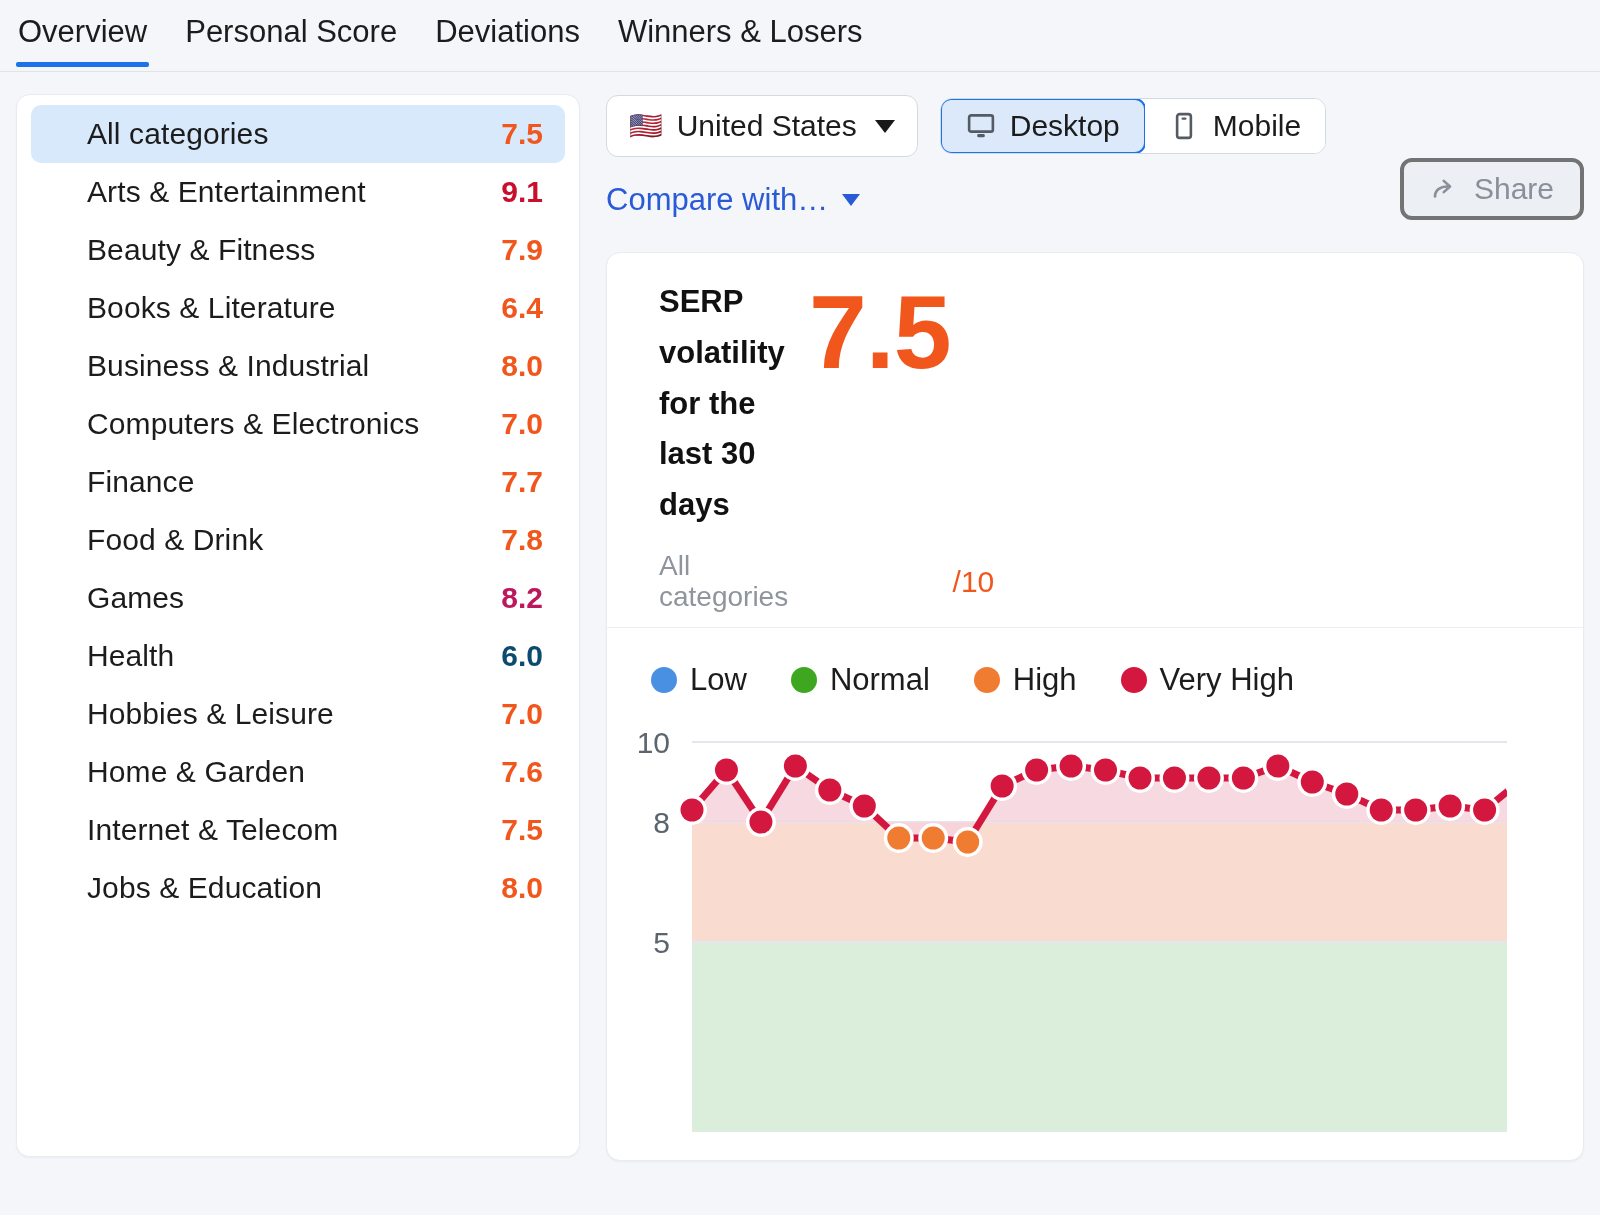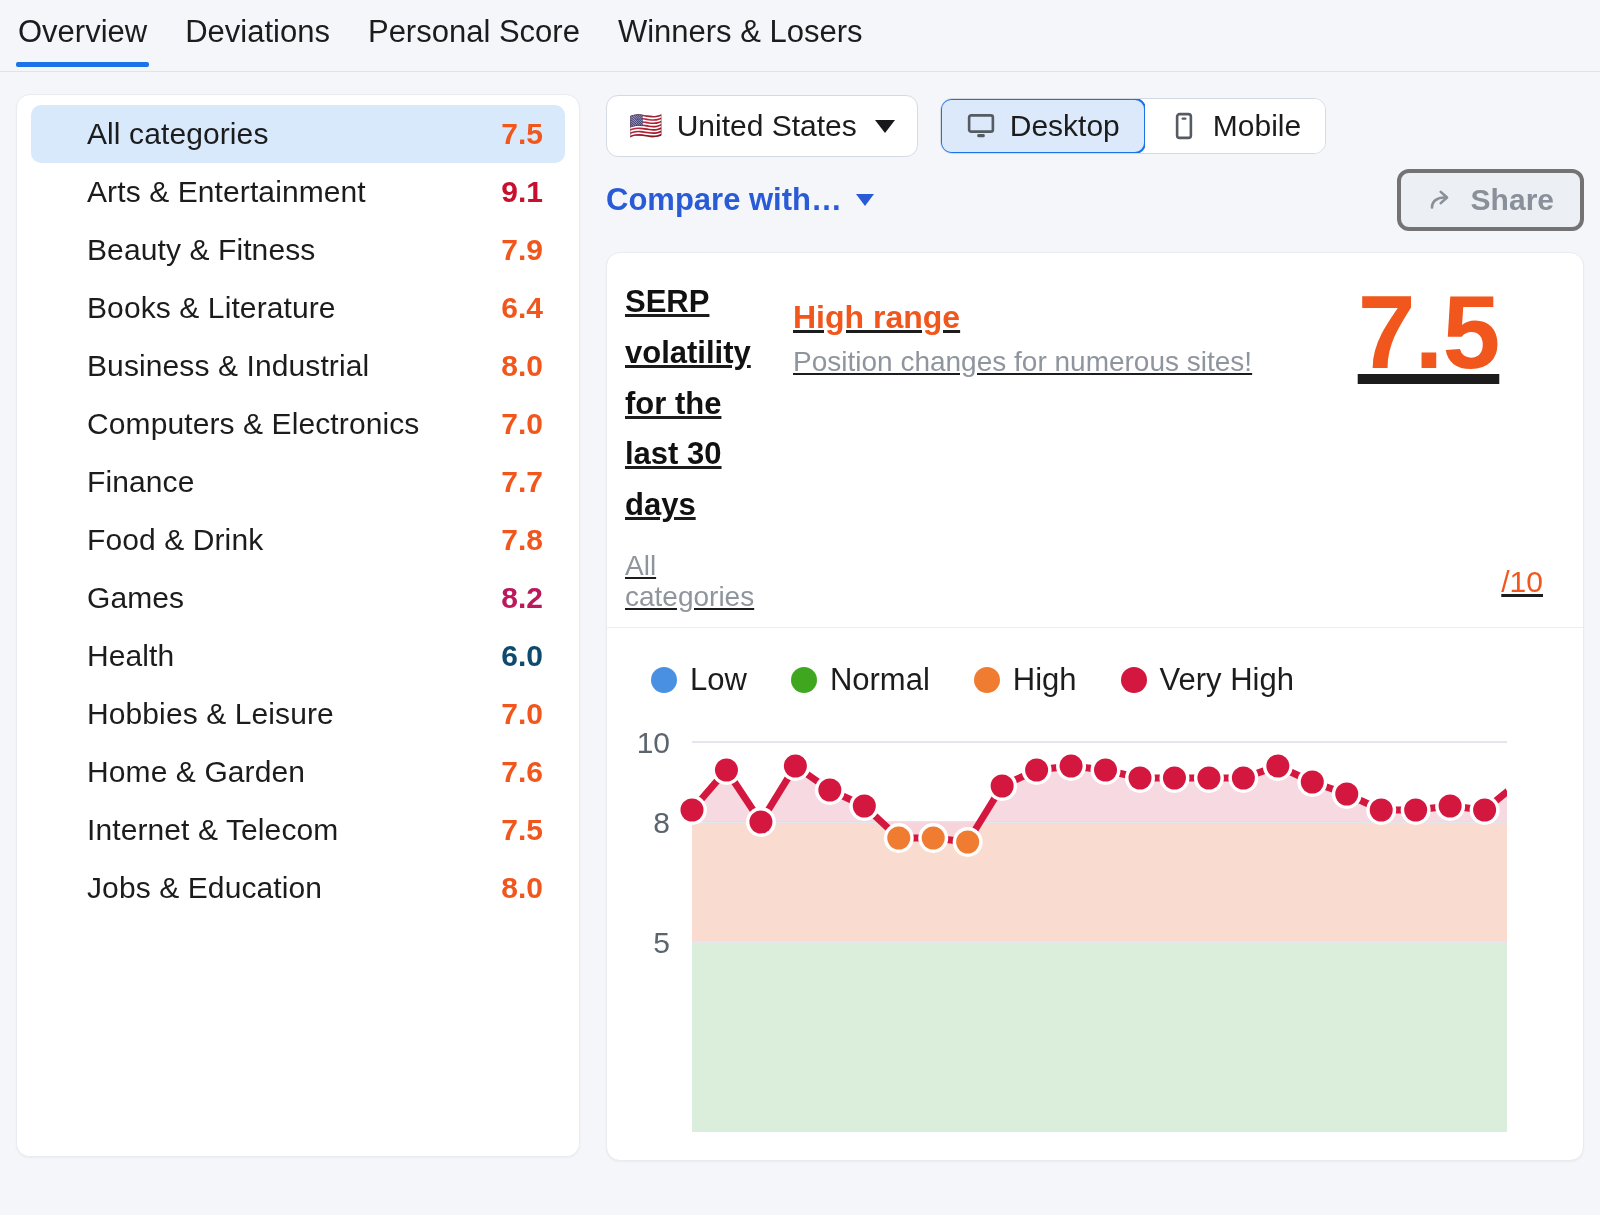--- a/index.html
+++ b/index.html
@@ -145,24 +145,22 @@
   .seg.active {
     background:#dbe9fb;
     border:2px solid #1a73e8;
     border-radius:11px;
     margin:-1px;
   }
   .icon-monitor, .icon-phone { display:block; }
 
   .row2 {
     display:flex;
-    align-items:center;
     justify-content:space-between;
     height:84px;
-    font-weight:bold;
   }
   .compare {
     display:flex;
     align-items:center;
     gap:14px;
     color:#2a5bd7;
     font-size:31px;
     cursor:pointer;
   }
   .chev-blue {
@@ -191,24 +189,23 @@
     border:1px solid #e8ecf1;
     border-radius:14px;
     box-shadow:0 1px 2px rgba(20,30,50,.05);
     margin-top:10px;
     height:909px;
     overflow:hidden;
     position:relative;
   }
   .card-head {
     display:flex;
-    padding:24px 40px 14px 18px;
+    padding:24px 40px 14px 52px;
     border-bottom:1px solid #ebeef2;
     min-height:340px;
-    text-decoration:underline;
   }
   .head-left { width:150px; flex:0 0 150px; }
   .head-title {
     font-size:31px;
     font-weight:bold;
     line-height:1.64;
     color:#111;
   }
   .head-sub {
     font-size:28px;
@@ -265,22 +262,22 @@
     margin-top:14px;
     height:420px;
   }
   .chart-svg { display:block; }
 </style>
 </head>
 <body>
 
 <div class="tabbar">
   <div class="tab active">Overview</div>
+  <div class="tab">Personal Score</div>
   <div class="tab">Deviations</div>
-  <div class="tab">Personal Score</div>
   <div class="tab">Winners &amp; Losers</div>
 </div>
 
 <div class="page">
 
   <div class="sidebar">
     <div class="cat-list" id="cat-list">
         <div class="cat-row selected">
           <span class="cat-name">All categories</span>
           <span class="cat-score" style="color: rgb(241, 86, 29);">7.5</span>
@@ -381,24 +378,20 @@
         <span>Share</span>
       </div>
     </div>
 
     <div class="card">
 
       <div class="card-head">
         <div class="head-left">
           <div class="head-title">SERP volatility for the last 30 days</div>
           <div class="head-sub">All categories</div>
-        </div>
-        <div class="head-mid">
-          <div class="range-label">High range</div>
-          <div class="range-desc">Position changes for numerous sites!</div>
         </div>
         <div class="head-right">
           <div class="big-score">7.5</div>
           <div class="score-den">/10</div>
         </div>
       </div>
 
       <div class="legend">
         <div class="legend-item">
           <span class="dot" id="lg0" style="background: rgb(74, 144, 226);"></span>

